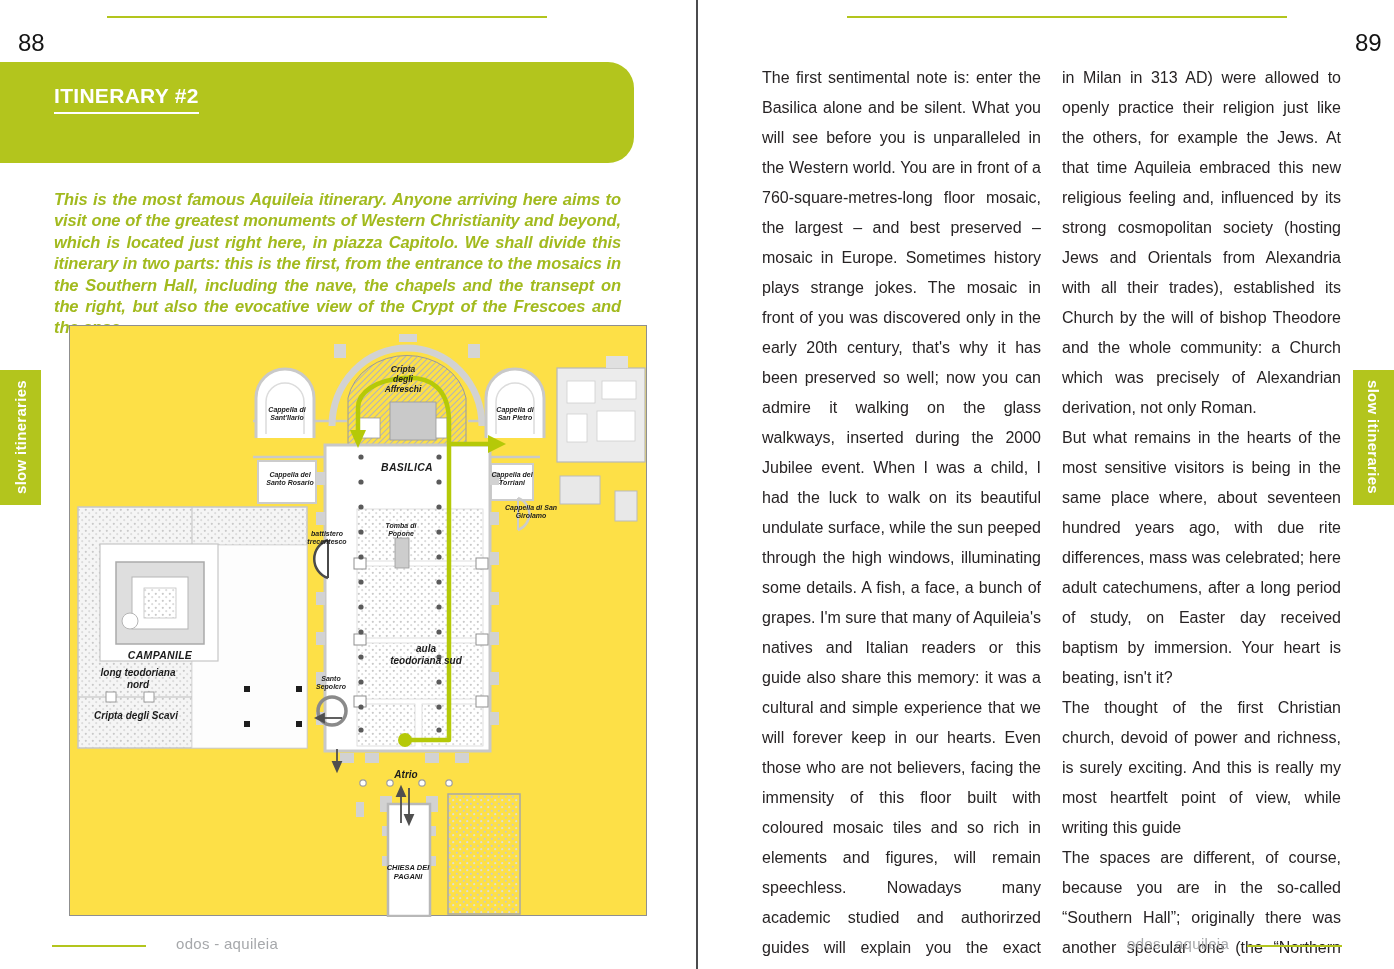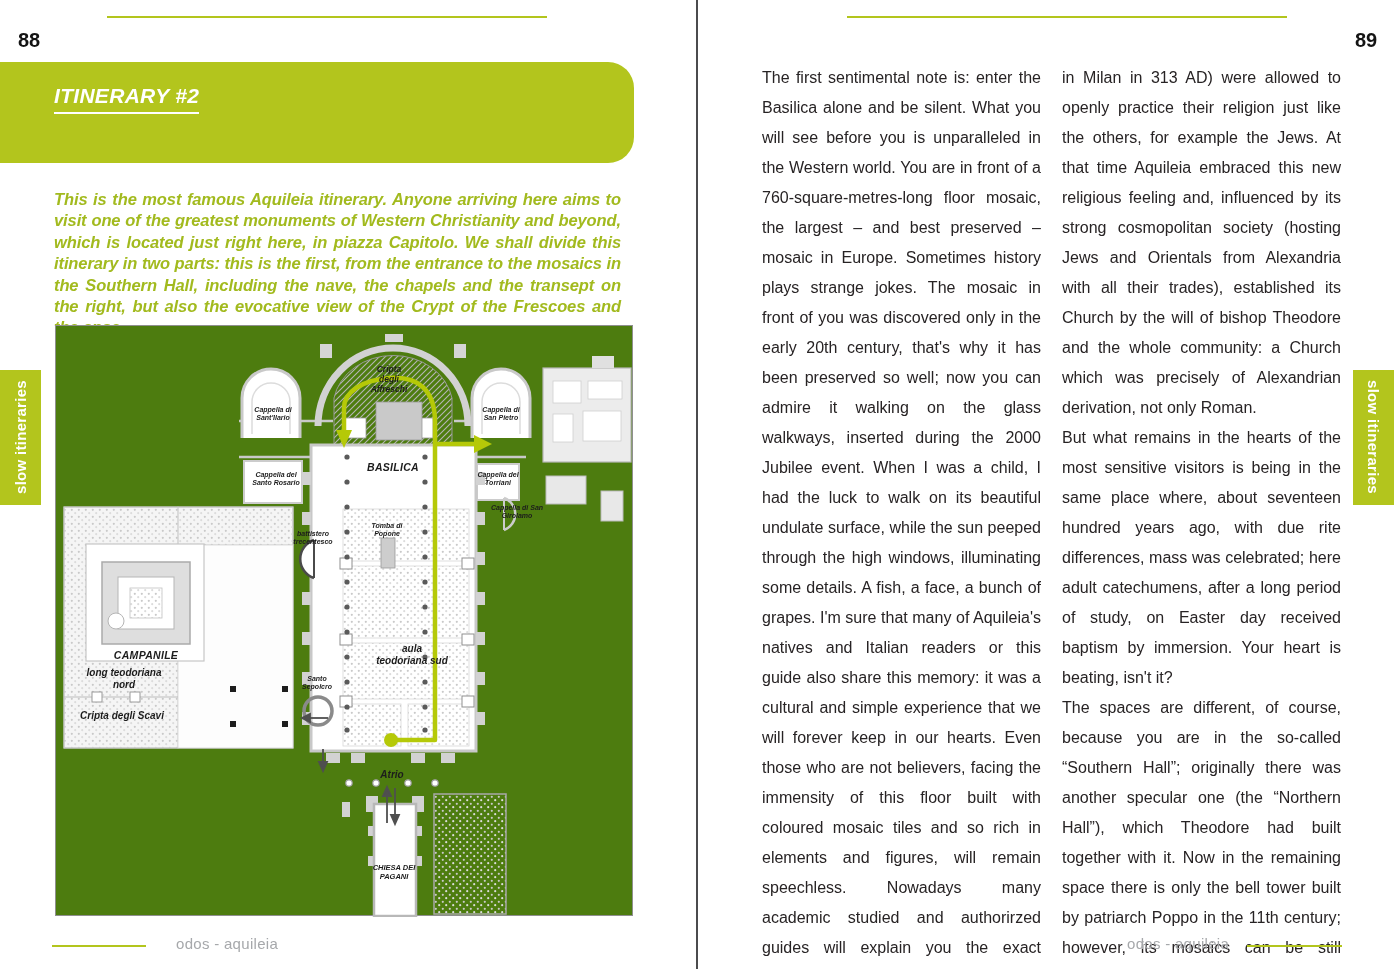--- a/index.html
+++ b/index.html
@@ -14,21 +14,21 @@
   body{
     width:1394px;height:969px;position:relative;overflow:hidden;
     background:#ffffff;font-family:"Liberation Sans",sans-serif;
   }
   .abs{position:absolute;}
   
   .page-divider{left:696px;top:0;width:2px;height:969px;background:#4b4b4d;}
   .topline{top:16px;height:2px;background:var(--accent);}
   .topline.l{left:107px;width:440px;}
   .topline.r{left:847px;width:440px;}
-  .pagenum{top:29px;font-size:20px;font-weight:bold;color:#141414;}
+  .pagenum{top:29px;font-size:24px;font-weight:normal;color:#141414;}
   .pagenum.l{left:18px;}
   .pagenum.r{left:1355px;}
   .footline{top:945px;height:2px;background:var(--accent);}
   .footline.l{left:52px;width:94px;}
   .footline.r{left:1247px;width:95px;}
   .foottext{top:935px;font-size:15px;color:var(--graytxt);letter-spacing:.3px;}
   .foottext.l{left:176px;}
   .foottext.r{left:1127px;}
   
   .sidetab{top:370px;width:41px;height:135px;background:var(--accent);
@@ -36,28 +36,28 @@
   .sidetab.l{left:0;}
   .sidetab.r{left:1353px;}
   .sidetab span{writing-mode:vertical-rl;color:#fff;font-weight:bold;font-size:15px;
     letter-spacing:.3px;white-space:nowrap;}
   .sidetab.l span{transform:rotate(180deg);}
   
   .itinerary-box{left:-24px;top:62px;width:658px;height:101px;background:var(--accent);
     border-radius:26px;}
   .itinerary-title{position:absolute;left:78px;top:22px;color:#fff;font-weight:bold;
     font-size:21px;letter-spacing:.3px;border-bottom:2px solid #fff;padding-bottom:4px;
-    display:inline-block;font-style:italic;}
+    display:inline-block;}
   .itinerary-sub{position:absolute;left:78px;top:64px;color:#fff;font-weight:bold;
     font-size:19px;letter-spacing:.2px;}
   .intro{left:54px;top:189px;width:567px;font-size:16.5px;line-height:21.4px;
     font-weight:bold;font-style:italic;color:var(--intro);text-align:justify;
     letter-spacing:-.1px;}
   
-  .map{left:55px;top:325px;width:578px;height:591px;border:1px solid #8f8f8f;background:#4d7c0f;}
+  .map{left:69px;top:325px;width:578px;height:591px;border:1px solid #8f8f8f;background:#fde047;}
   .map svg{position:absolute;left:0;top:0;}
   .mlbl{position:absolute;transform:translate(-50%,-50%);text-align:center;
     font-weight:bold;font-style:italic;color:#1c1c1c;line-height:1.15;}
   .fs7{font-size:7px;}
   .fs75{font-size:7.5px;margin-top:24px;}
   .fs85{font-size:8.5px;}
   .fs10{font-size:10px;white-space:normal;}
   .nowrap{white-space:nowrap;}
   .caps{font-size:10.5px;letter-spacing:.3px;white-space:nowrap;}
   
@@ -289,19 +289,20 @@
 <div class="abs sidetab r">
   <span>slow itineraries</span>
 </div>
 
 <div class="abs col c1">
   <p>The first sentimental note is: enter the Basilica alone and be silent.  What you will see before you is unparalleled in the Western world.  You are in front of a 760-square-metres-long floor mosaic, the largest – and best preserved – mosaic in Europe.  Sometimes history plays strange jokes. The mosaic in front of you was discovered only in the early 20th century, that's why it has been preserved so well; now you can admire it walking on the glass walkways, inserted during the 2000 Jubilee event. When I was a child, I had the luck to walk on its beautiful undulate surface, while the sun peeped through the high windows, illuminating some details. A fish, a face, a bunch of grapes. I'm sure that many of Aquileia's natives and Italian readers or this guide also share this memory: it was a cultural and simple experience that we will forever keep in our hearts.  Even those who are not believers, facing the immensity of this floor built with coloured mosaic tiles and so rich in elements and figures, will remain speechless. Nowadays many academic studied and authorirzed guides will explain you the exact history of this place; however, the first thing we at incentro guides suggest you to do is to be alone and silent. You are at the centre of this building while contemplating almost seventeen hundred years of history; above all you are at the centre of the history of Early Christianity. This awareness will connect you to those early believers who, after the edict of emperor Costantine (promulgated</p>
 </div>
 <div class="abs col c2">
   <p>in Milan in 313 AD) were allowed to openly practice their religion just like the others, for example the Jews. At that time Aquileia embraced this new religious feeling and, influenced by its strong cosmopolitan society (hosting Jews and Orientals from Alexandria with all their trades), established its Church by the will of bishop Theodore and the whole community: a Church which was precisely of Alexandrian derivation, not only Roman.</p>
   <p>But what remains in the hearts of the most sensitive visitors is being in the same place where, about seventeen hundred years ago, with due rite differences, mass was celebrated; here adult catechumens, after a long period of study, on Easter day received baptism by immersion. Your heart is beating, isn't it?</p>
+  <p>The thought of the first Christian church, devoid of power and richness, is surely exciting. And this is really my most heartfelt point of view, while writing this guide</p>
   <p>The spaces are different, of course, because you are in the so-called “Southern Hall”; originally there was another specular one (the “Northern Hall”), which Theodore had built together with it. Now in the remaining space there is only the bell tower built by patriarch Poppo in the 11th century; however, its mosaics can be still admired in the Crypt of the Excavations, under the lawn surrounding the tower. Their meaning is very difficult to interpret, and a native of Aquileia, professor Renato Iacumin has dedicated all his intellectual strength to this task.</p>
 </div>
 
 <div class="abs footline l"></div>
 <div class="abs foottext l">odos - aquileia</div>
 <div class="abs foottext r">odos - aquileia</div>
 <div class="abs footline r"></div>
 
 </body></html>

